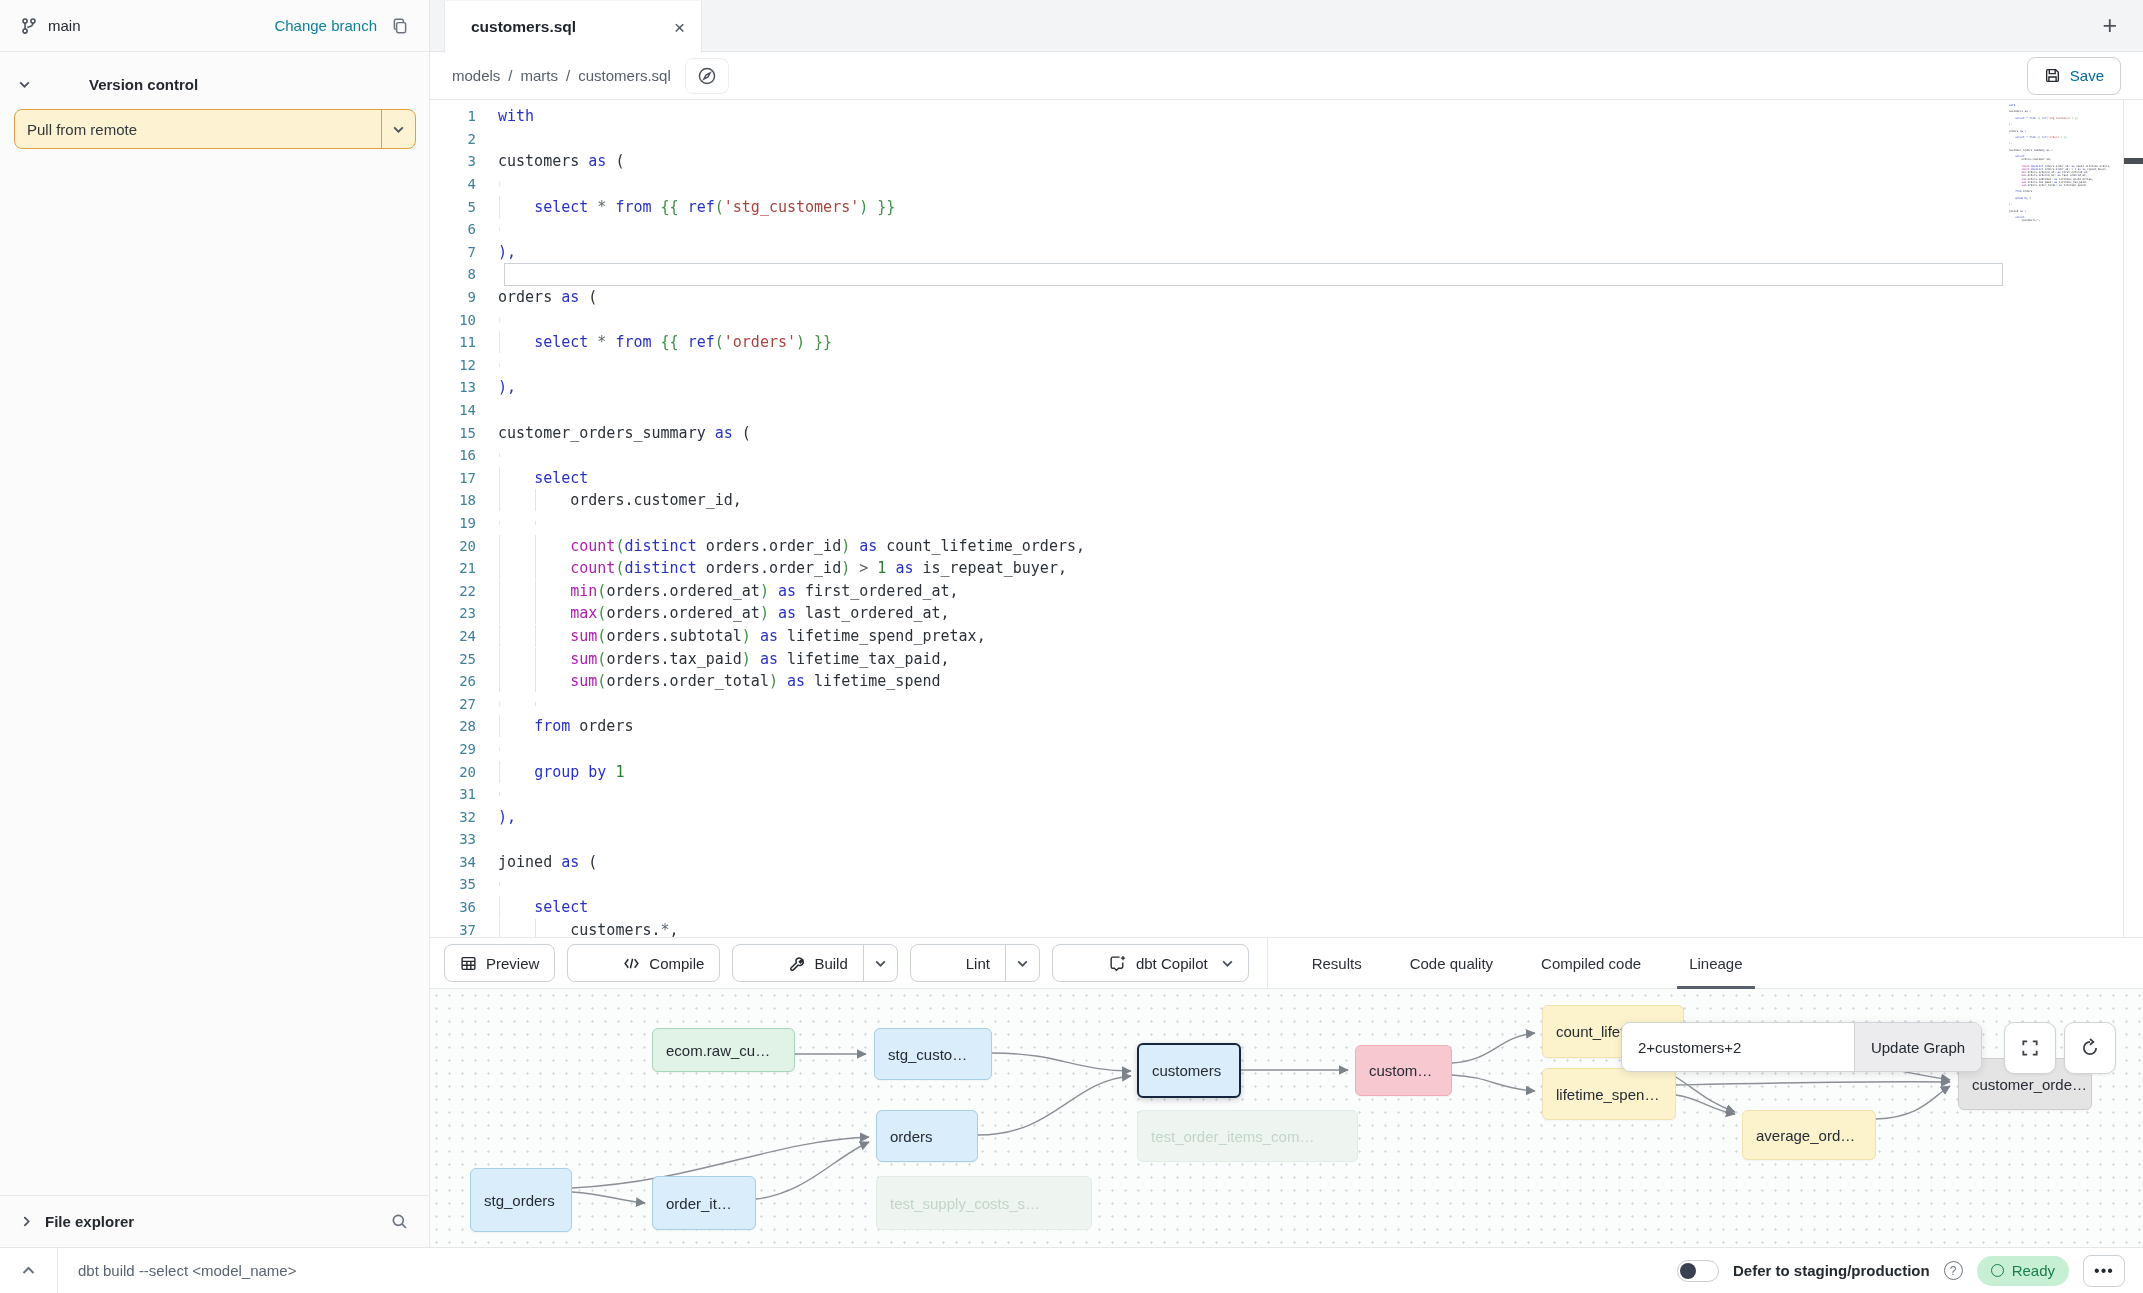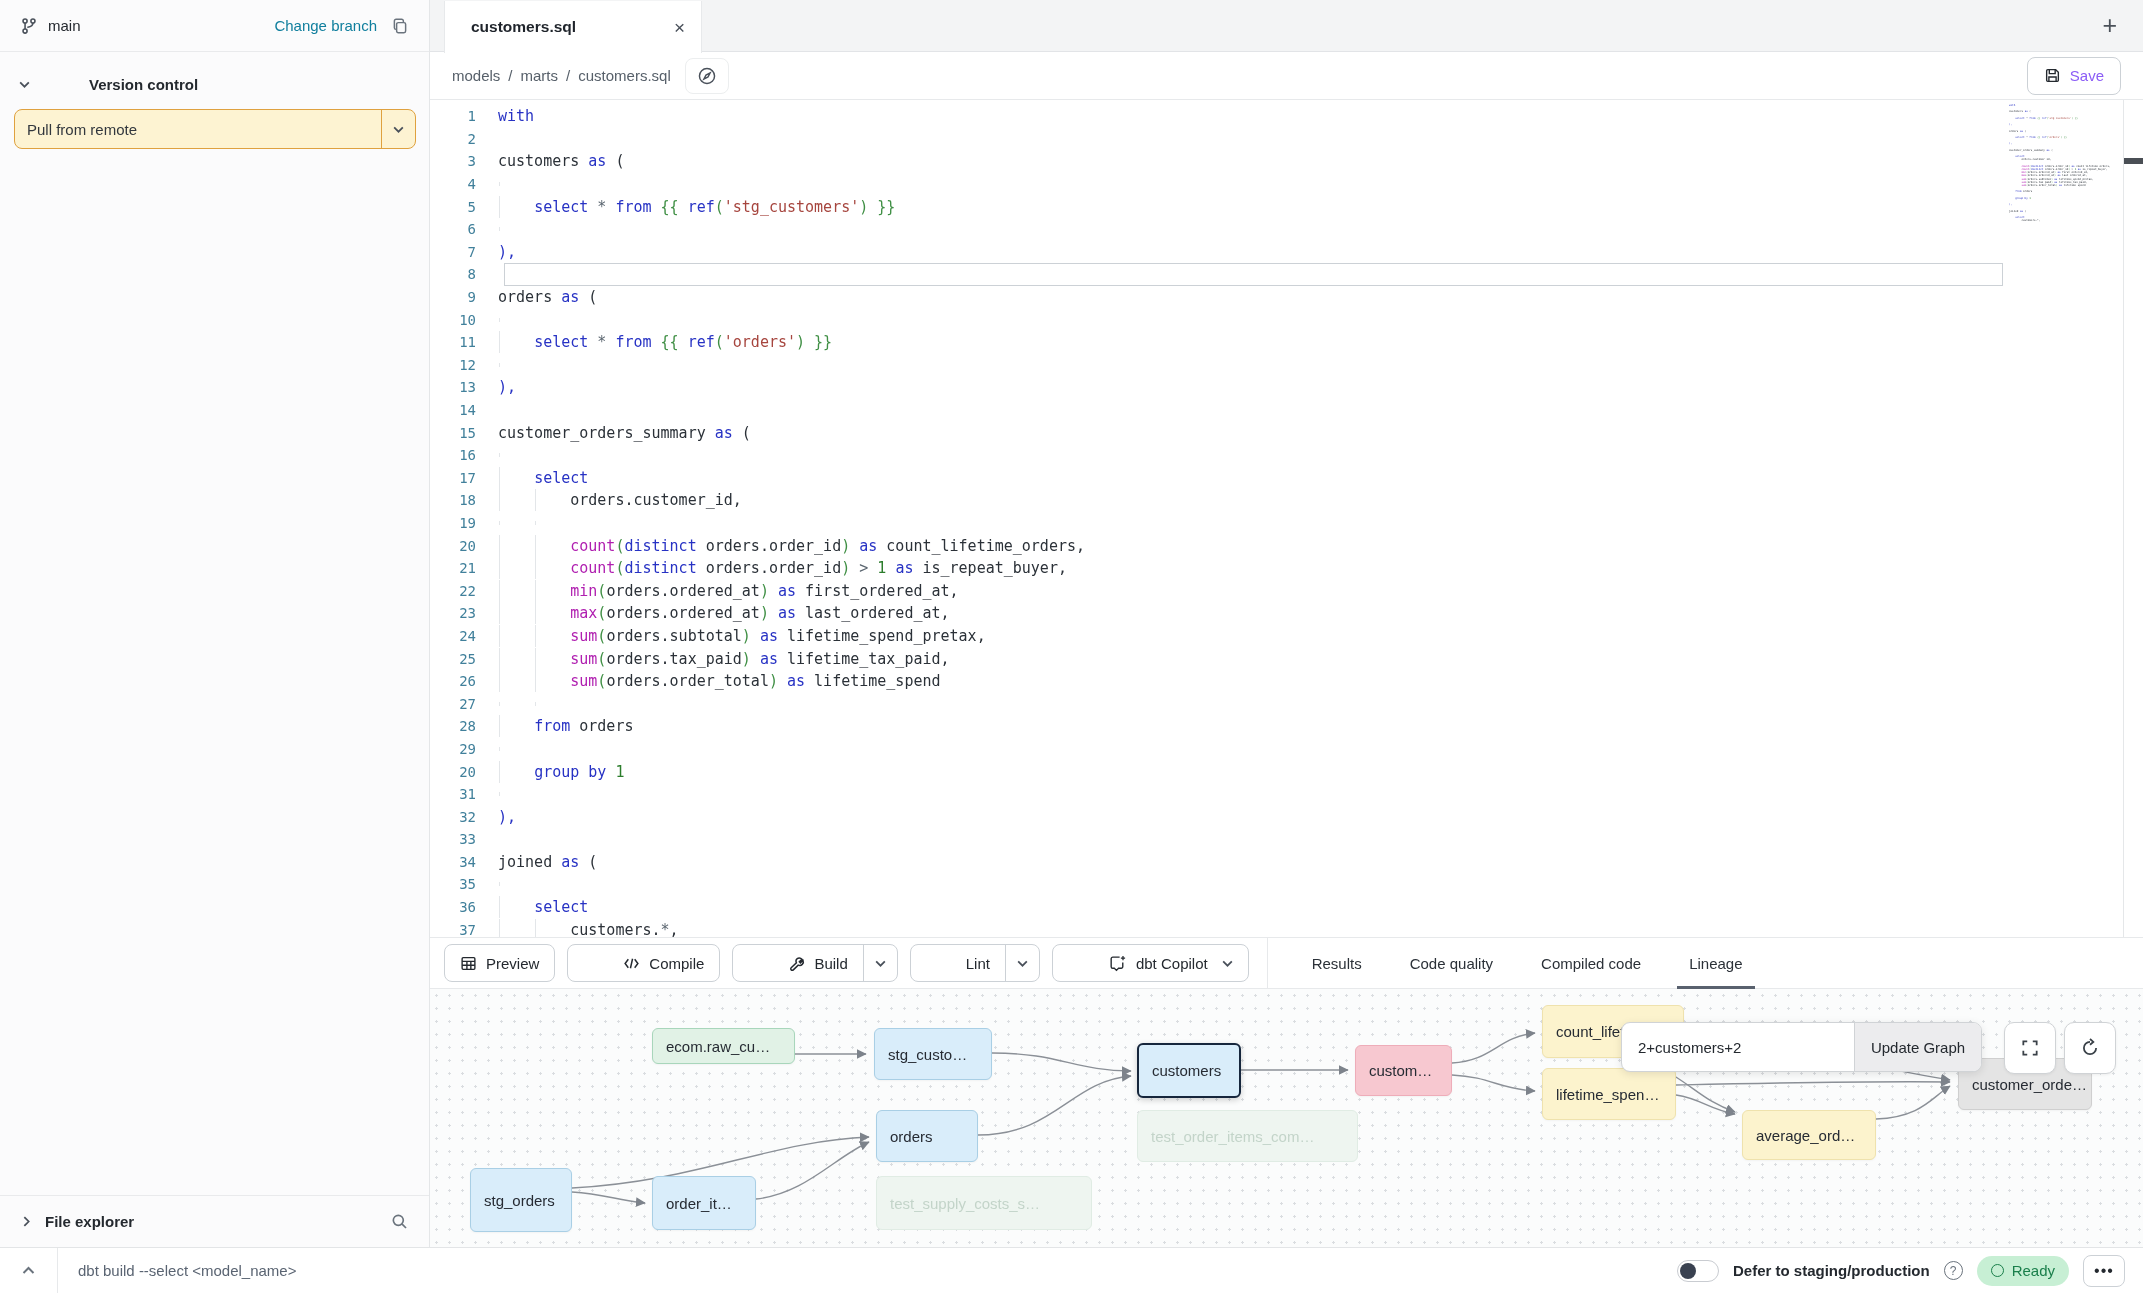--- a/index.html
+++ b/index.html
@@ -28,21 +28,21 @@
   .main { flex:1; display:flex; flex-direction:column; min-width:0; }
   .tabbar { height:52px; background:#f3f4f5; border-bottom:1px solid #e2e4e7; display:flex; align-items:stretch; position:relative; }
   .tab { width:258px; margin-left:14px; background:#fff; border-right:1px solid #e7e9eb; border-left:1px solid #e7e9eb; display:flex; align-items:center; padding:0 16px 0 26px; position:relative; top:1px; height:52px; }
   .tab-title { font-size:15.5px; font-weight:bold; color:#1f242b; }
   .tab-close { margin-left:auto; font-size:19px; color:#49505a; cursor:pointer; line-height:1; }
   .newtab { position:absolute; right:26px; top:11px; font-size:25px; color:#4a5159; cursor:pointer; font-weight:400; }
 
   .crumbrow { height:48px; background:#fff; border-bottom:1px solid #e7e9eb; display:flex; align-items:center; padding:0 22px; }
   .crumbs { font-size:15px; color:#57606a; display:flex; gap:8px; align-items:center; }
   .crumb-ico-btn { margin-left:14px; width:44px; height:36px; border:1px solid #eceeef; border-radius:8px; display:flex; align-items:center; justify-content:center; cursor:pointer; background:#fff; }
-  .save-btn { margin-left:auto; height:38px; padding:0 16px; border:1px solid #ccd1d6; border-radius:8px; background:#fff; display:flex; align-items:center; gap:9px; font-size:15px; color:#8b5cf6; cursor:pointer; }
+  .save-btn { margin-left:auto; height:38px; padding:0 16px; border:1px solid #ccd1d6; border-radius:8px; background:#fff; display:flex; align-items:center; gap:9px; font-size:15px; color:#0369a1; cursor:pointer; }
 
   
   .editor { position:relative; flex:1; background:#fff; overflow:hidden; }
   .code-scroll { position:absolute; inset:0 20px 0 0; padding-top:5px; }
   .cline { display:flex; height:22.6px; align-items:center; position:relative; }
   .gut { width:68px; flex:none; text-align:right; padding-right:22px; font-family:"DejaVu Sans Mono", monospace; font-size:14px; color:#41809b; }
   .ctext { font-family:"DejaVu Sans Mono", monospace; font-size:15px; white-space:pre; color:#2b3138; position:relative; }
   .tk-kw { color:#2732c4; } .tk-id { color:#2b3138; } .tk-fn { color:#b01fb0; }
   .tk-str { color:#a6453e; } .tk-br { color:#3f8f44; } .tk-num { color:#2c7d2c; } .tk-op { color:#5b6670; }
   .guide { position:absolute; top:-2px; bottom:-2px; width:1px; background:#e3e6e9; }
@@ -477,21 +477,21 @@
             <path d="M811,81 L918,81" fill="none" stroke="#8b9097" stroke-width="1.4" marker-end="url(#arrow)"></path>
             <path d="M1022,74 C1062,72 1068,48 1105,44" fill="none" stroke="#8b9097" stroke-width="1.4" marker-end="url(#arrow)"></path>
             <path d="M1022,86 C1062,88 1068,100 1105,102" fill="none" stroke="#8b9097" stroke-width="1.4" marker-end="url(#arrow)"></path>
             <path d="M1254,44 C1360,56 1440,78 1520,91" fill="none" stroke="#8b9097" stroke-width="1.4" marker-end="url(#arrow)"></path>
             <path d="M1246,96 C1340,94 1430,92 1520,93" fill="none" stroke="#8b9097" stroke-width="1.4" marker-end="url(#arrow)"></path>
             <path d="M1246,106 C1272,110 1278,120 1305,125" fill="none" stroke="#8b9097" stroke-width="1.4" marker-end="url(#arrow)"></path>
             <path d="M1210,69 C1262,92 1268,110 1305,123" fill="none" stroke="#8b9097" stroke-width="1.4" marker-end="url(#arrow)"></path>
             <path d="M1446,130 C1492,128 1502,108 1520,97" fill="none" stroke="#8b9097" stroke-width="1.4" marker-end="url(#arrow)"></path>
           </svg>
         <div id="gnodes">
-            <div class="gnode gn-source" style="left: 222px; top: 39px; width: 143px; height: 36px;">ecom.raw_cu…</div>
+            <div class="gnode gn-source" style="left: 222px; top: 39px; width: 143px; height: 44px;">ecom.raw_cu…</div>
             <div class="gnode gn-model" style="left: 444px; top: 39px; width: 118px; height: 52px;">stg_custo…</div>
             <div class="gnode gn-model" style="left: 446px; top: 121px; width: 102px; height: 52px;">orders</div>
             <div class="gnode gn-model" style="left: 40px; top: 179px; width: 102px; height: 64px;">stg_orders</div>
             <div class="gnode gn-model" style="left: 222px; top: 187px; width: 104px; height: 54px;">order_it…</div>
             <div class="gnode gn-test" style="left: 446px; top: 187px; width: 216px; height: 54px;">test_supply_costs_s…</div>
             <div class="gnode gn-test" style="left: 707px; top: 121px; width: 221px; height: 52px;">test_order_items_com…</div>
             <div class="gnode gn-selected" style="left: 707px; top: 54px; width: 104px; height: 55px;">customers</div>
             <div class="gnode gn-pink" style="left: 925px; top: 56px; width: 97px; height: 51px;">custom…</div>
             <div class="gnode gn-metric" style="left: 1112px; top: 16px; width: 142px; height: 53px;">count_lifetim…</div>
             <div class="gnode gn-metric" style="left: 1112px; top: 79px; width: 134px; height: 52px;">lifetime_spen…</div>

